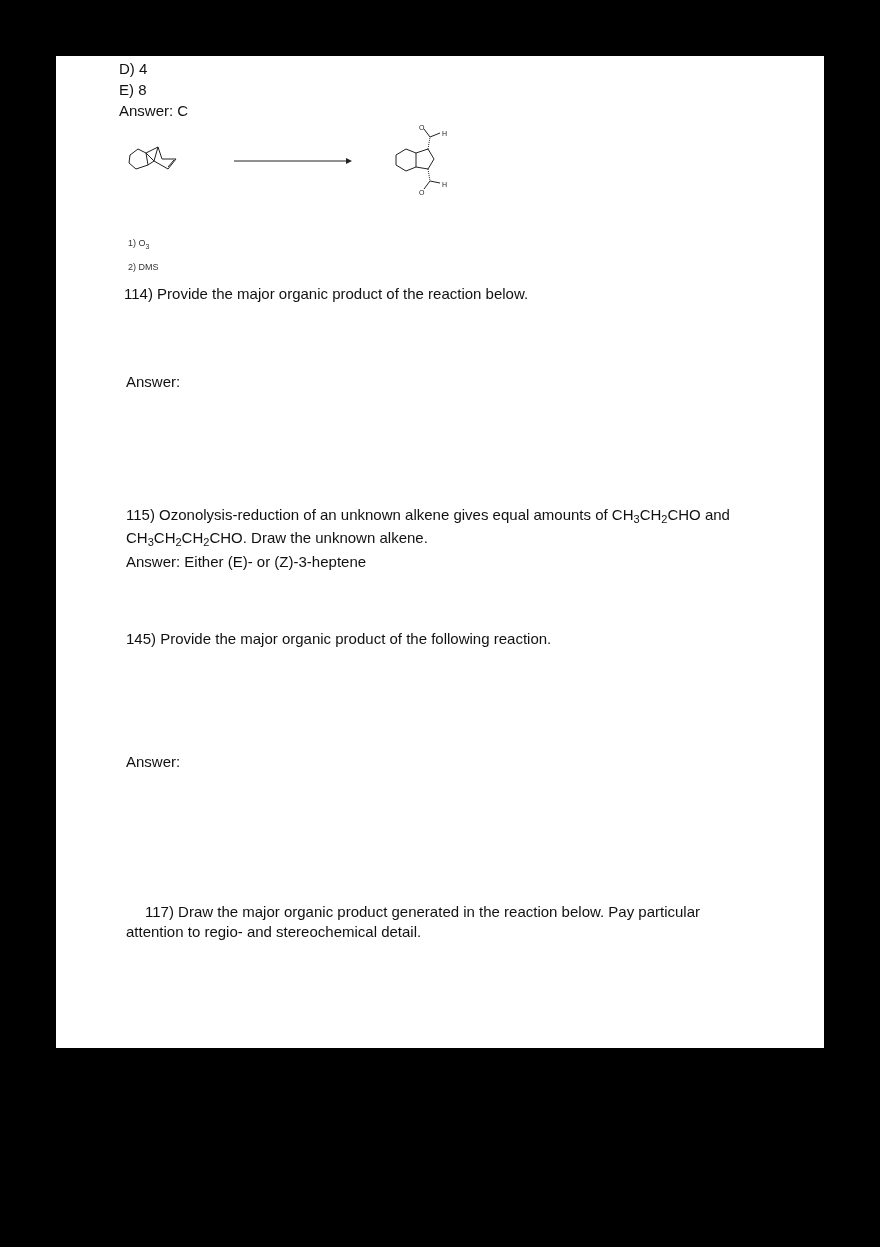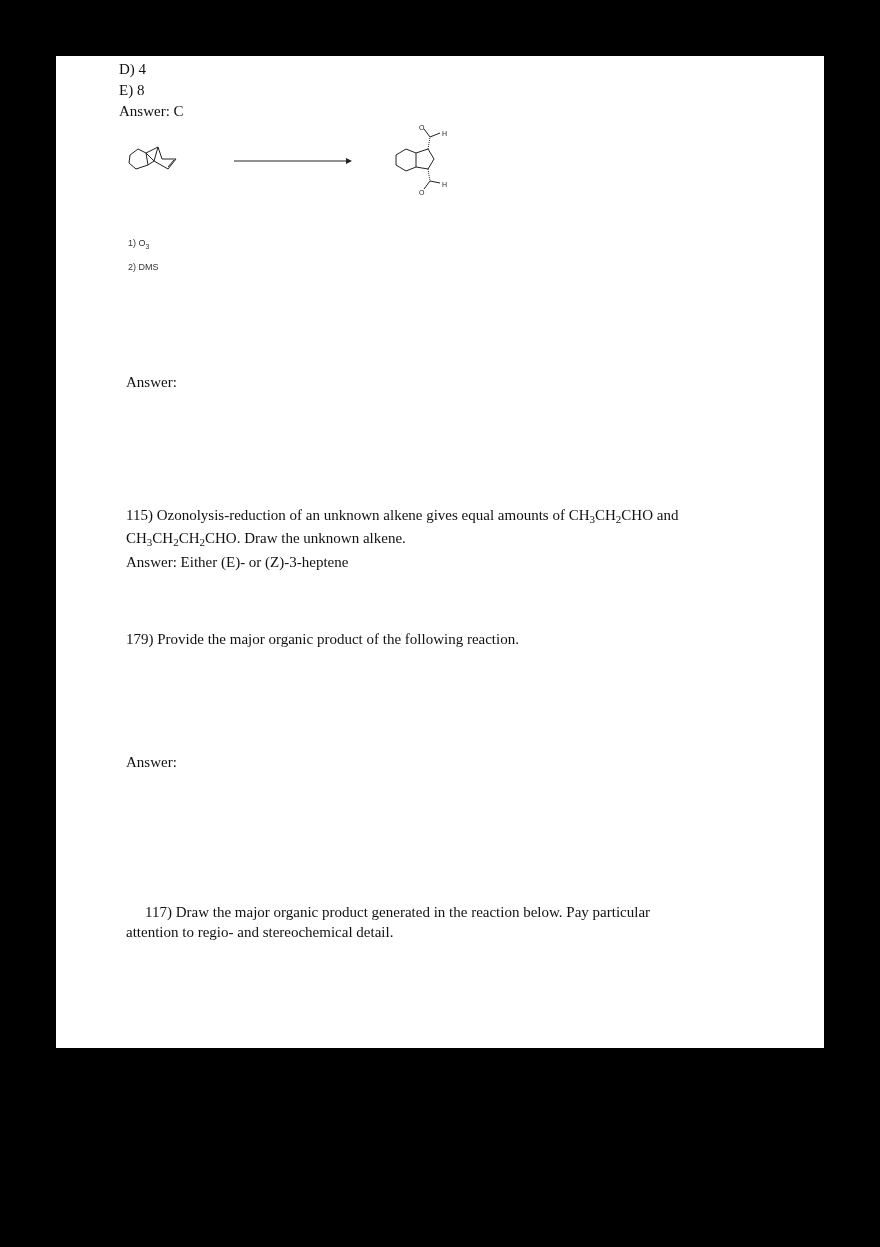--- a/index.html
+++ b/index.html
@@ -1,18 +1,18 @@
 <!DOCTYPE html>
 <html><head>
 <meta charset="utf-8">
 <style>
   html,body{margin:0;padding:0;background:#000;}
   body{width:880px;height:1247px;position:relative;overflow:hidden;font-family:"Liberation Sans","DejaVu Sans",sans-serif;color:#111;}
   .page{position:absolute;left:56px;top:56px;width:768px;height:992px;background:#fff;}
-  .t{position:absolute;font-size:15px;line-height:20px;white-space:nowrap;font-family:Liberation Serif, serif;}
+  .t{position:absolute;font-size:15px;line-height:20px;white-space:nowrap;}
   .small{position:absolute;font-size:9px;color:#333;font-family:"Liberation Sans",sans-serif;}
   sub{font-size:11px;vertical-align:-3px;line-height:0;}
   svg{position:absolute;}
 </style>
 </head>
 <body>
 
 <div class="page">
 
   <div class="t" style="left:63px;top:3px;">D) 4</div>
@@ -47,28 +47,29 @@
     </g>
     <text x="31" y="9" font-size="7" fill="#222">O</text>
     <text x="54" y="15" font-size="7" fill="#222">H</text>
     <text x="31" y="74" font-size="7" fill="#222">O</text>
     <text x="54" y="66" font-size="7" fill="#222">H</text>
   </svg>
 
   <div class="small" style="left:72px;top:182px;"><span>1) O</span><sub style="font-size:7px;">3</sub></div>
   <div class="small" style="left:72px;top:206px;">2) DMS</div>
 
+  <div class="t" style="left:68px;top:228px;">114) Provide the major organic product of the reaction below.</div>
   <div class="t" style="left:70px;top:316px;">Answer:</div>
 
   <div class="t" style="left:70px;top:449px;">
     <span>115) Ozonolysis-reduction of an unknown alkene gives equal amounts of CH</span><sub>3</sub><span>CH</span><sub>2</sub><span>CHO and</span>
   </div>
   <div class="t" style="left:70px;top:472px;">
     <span>CH</span><sub>3</sub><span>CH</span><sub>2</sub><span>CH</span><sub>2</sub><span>CHO.  Draw the unknown alkene.</span>
   </div>
   <div class="t" style="left:70px;top:496px;">Answer:  Either (E)- or (Z)-3-heptene</div>
 
-  <div class="t" style="left:70px;top:573px;">179) Provide the major organic product of the following reaction.</div>
+  <div class="t" style="left:70px;top:573px;">145) Provide the major organic product of the following reaction.</div>
   <div class="t" style="left:70px;top:696px;">Answer:</div>
 
   <div class="t" style="left:70px;top:846px;margin-left:19px;">117) Draw the major organic product generated in the reaction below. Pay particular</div>
   <div class="t" style="left:70px;top:866px;">attention to regio- and stereochemical detail.</div>
 </div>
 
 </body></html>

